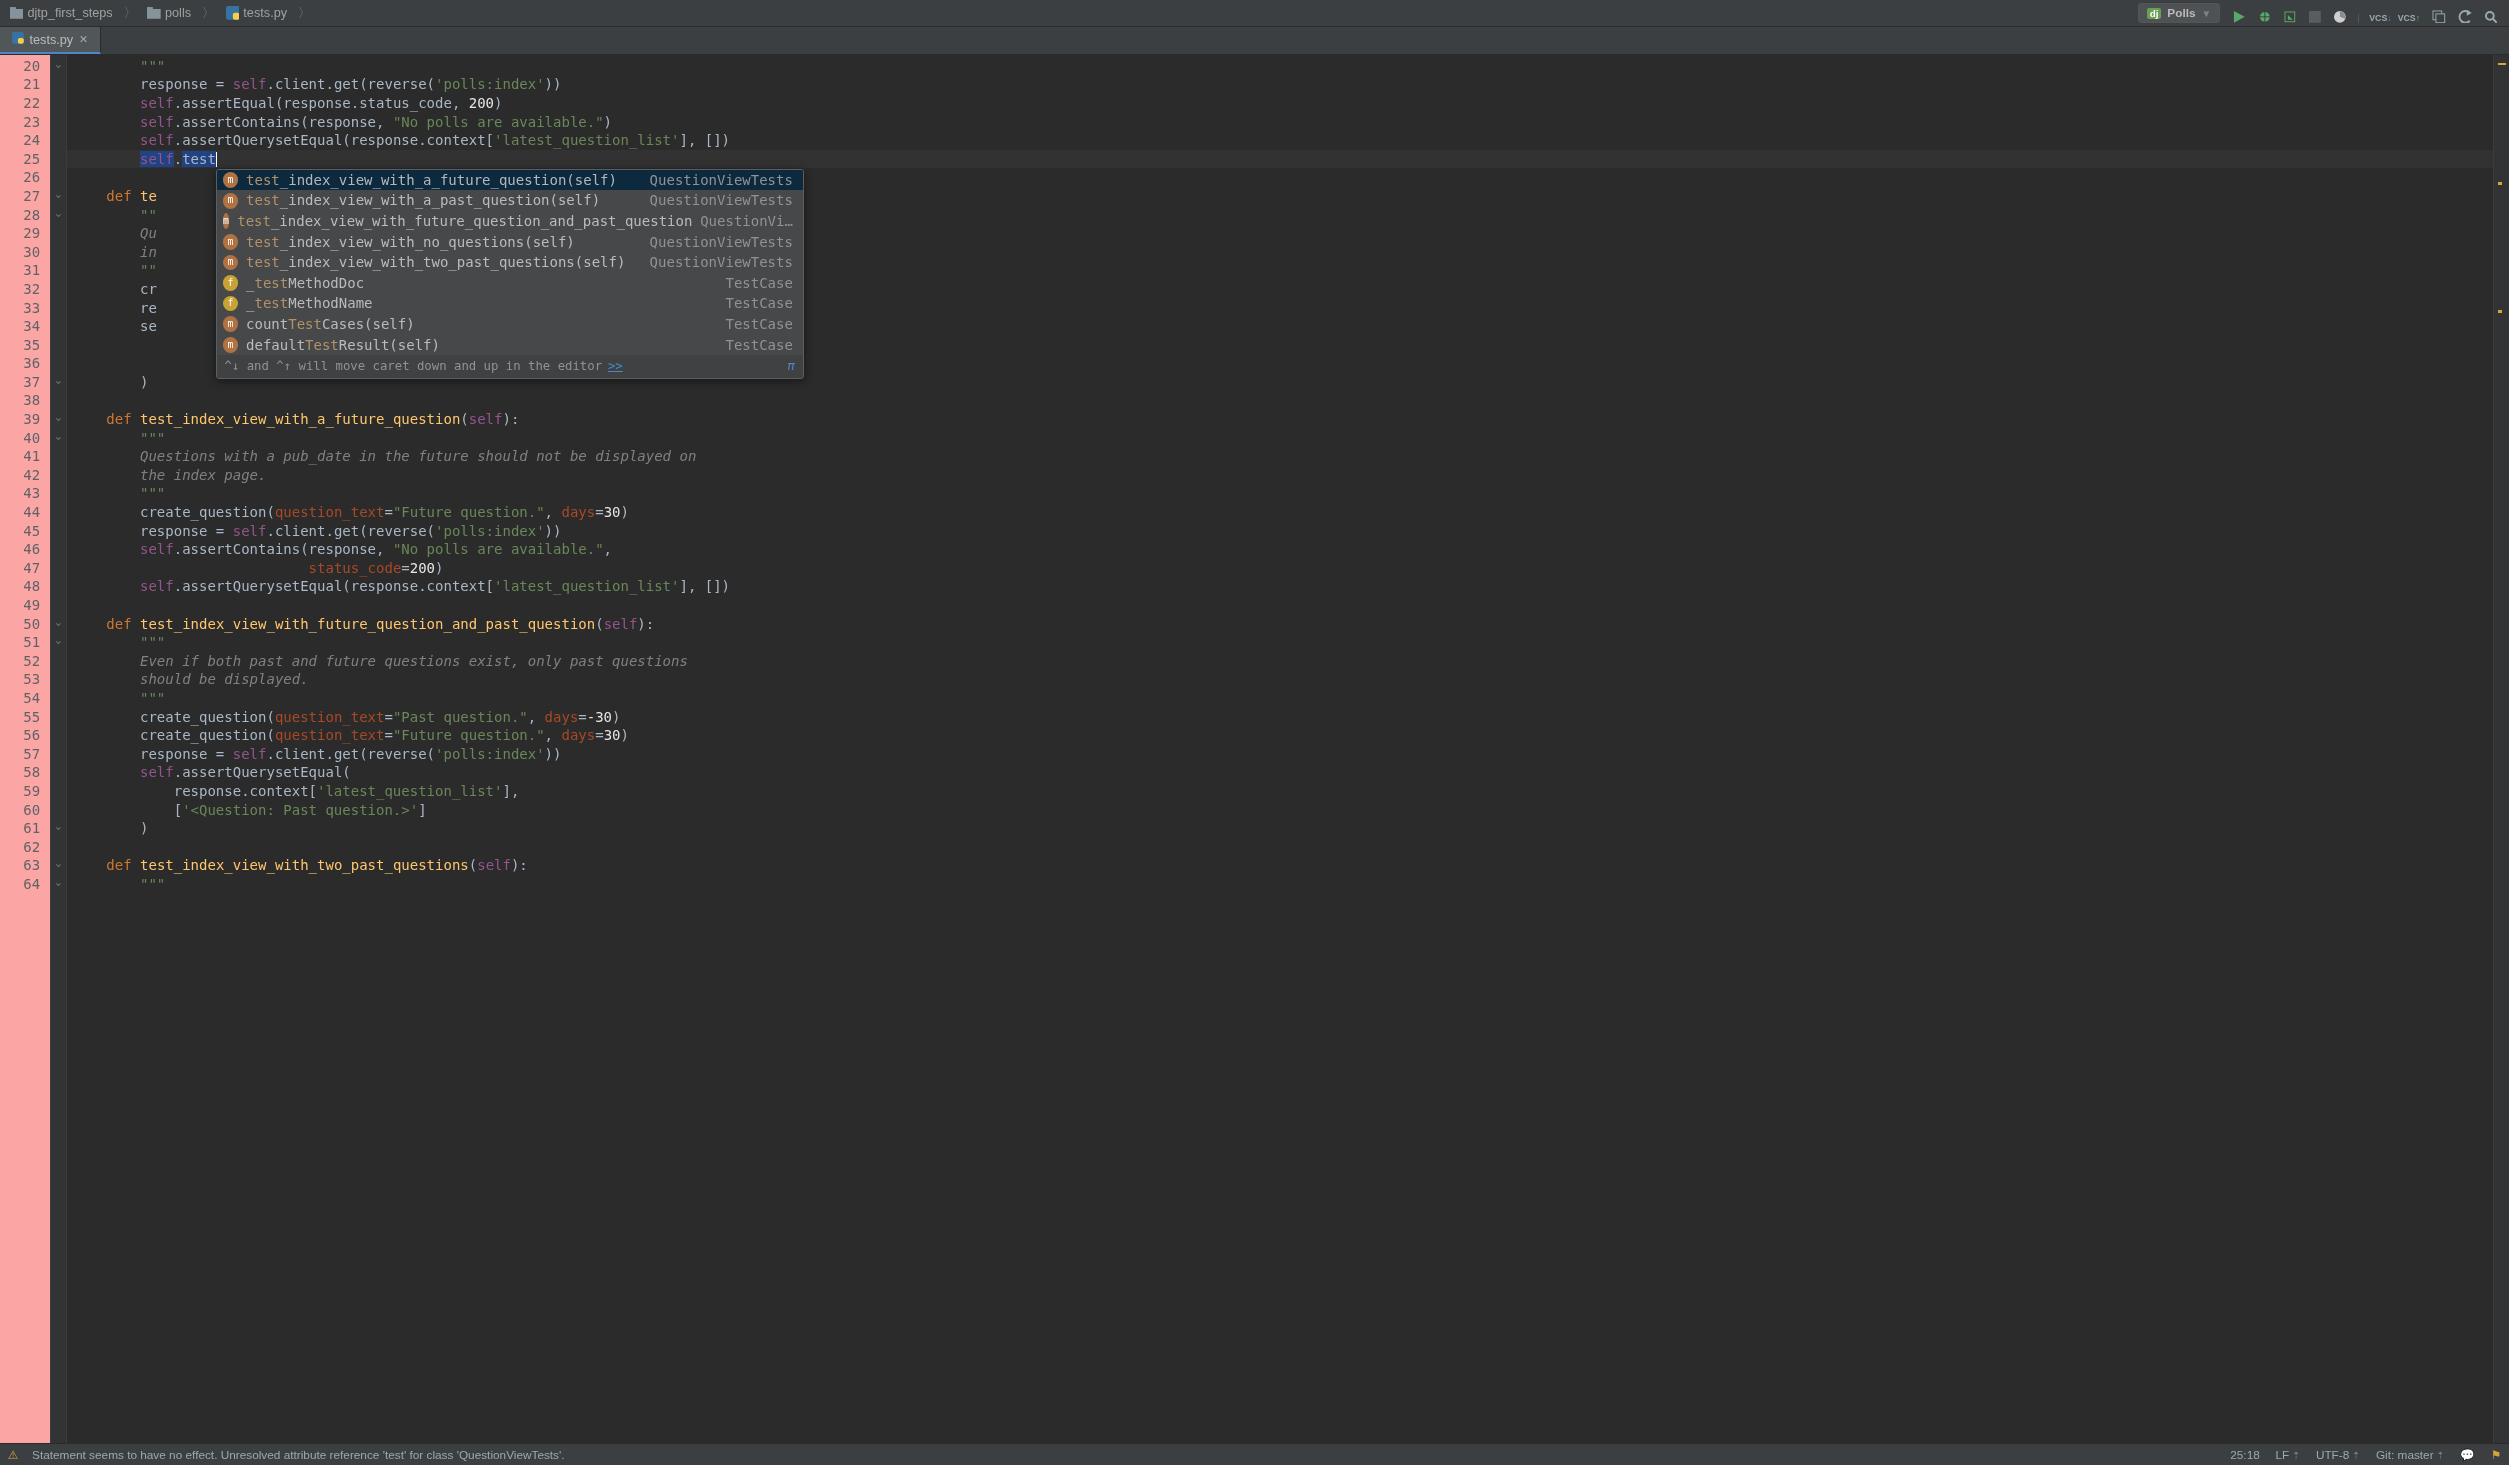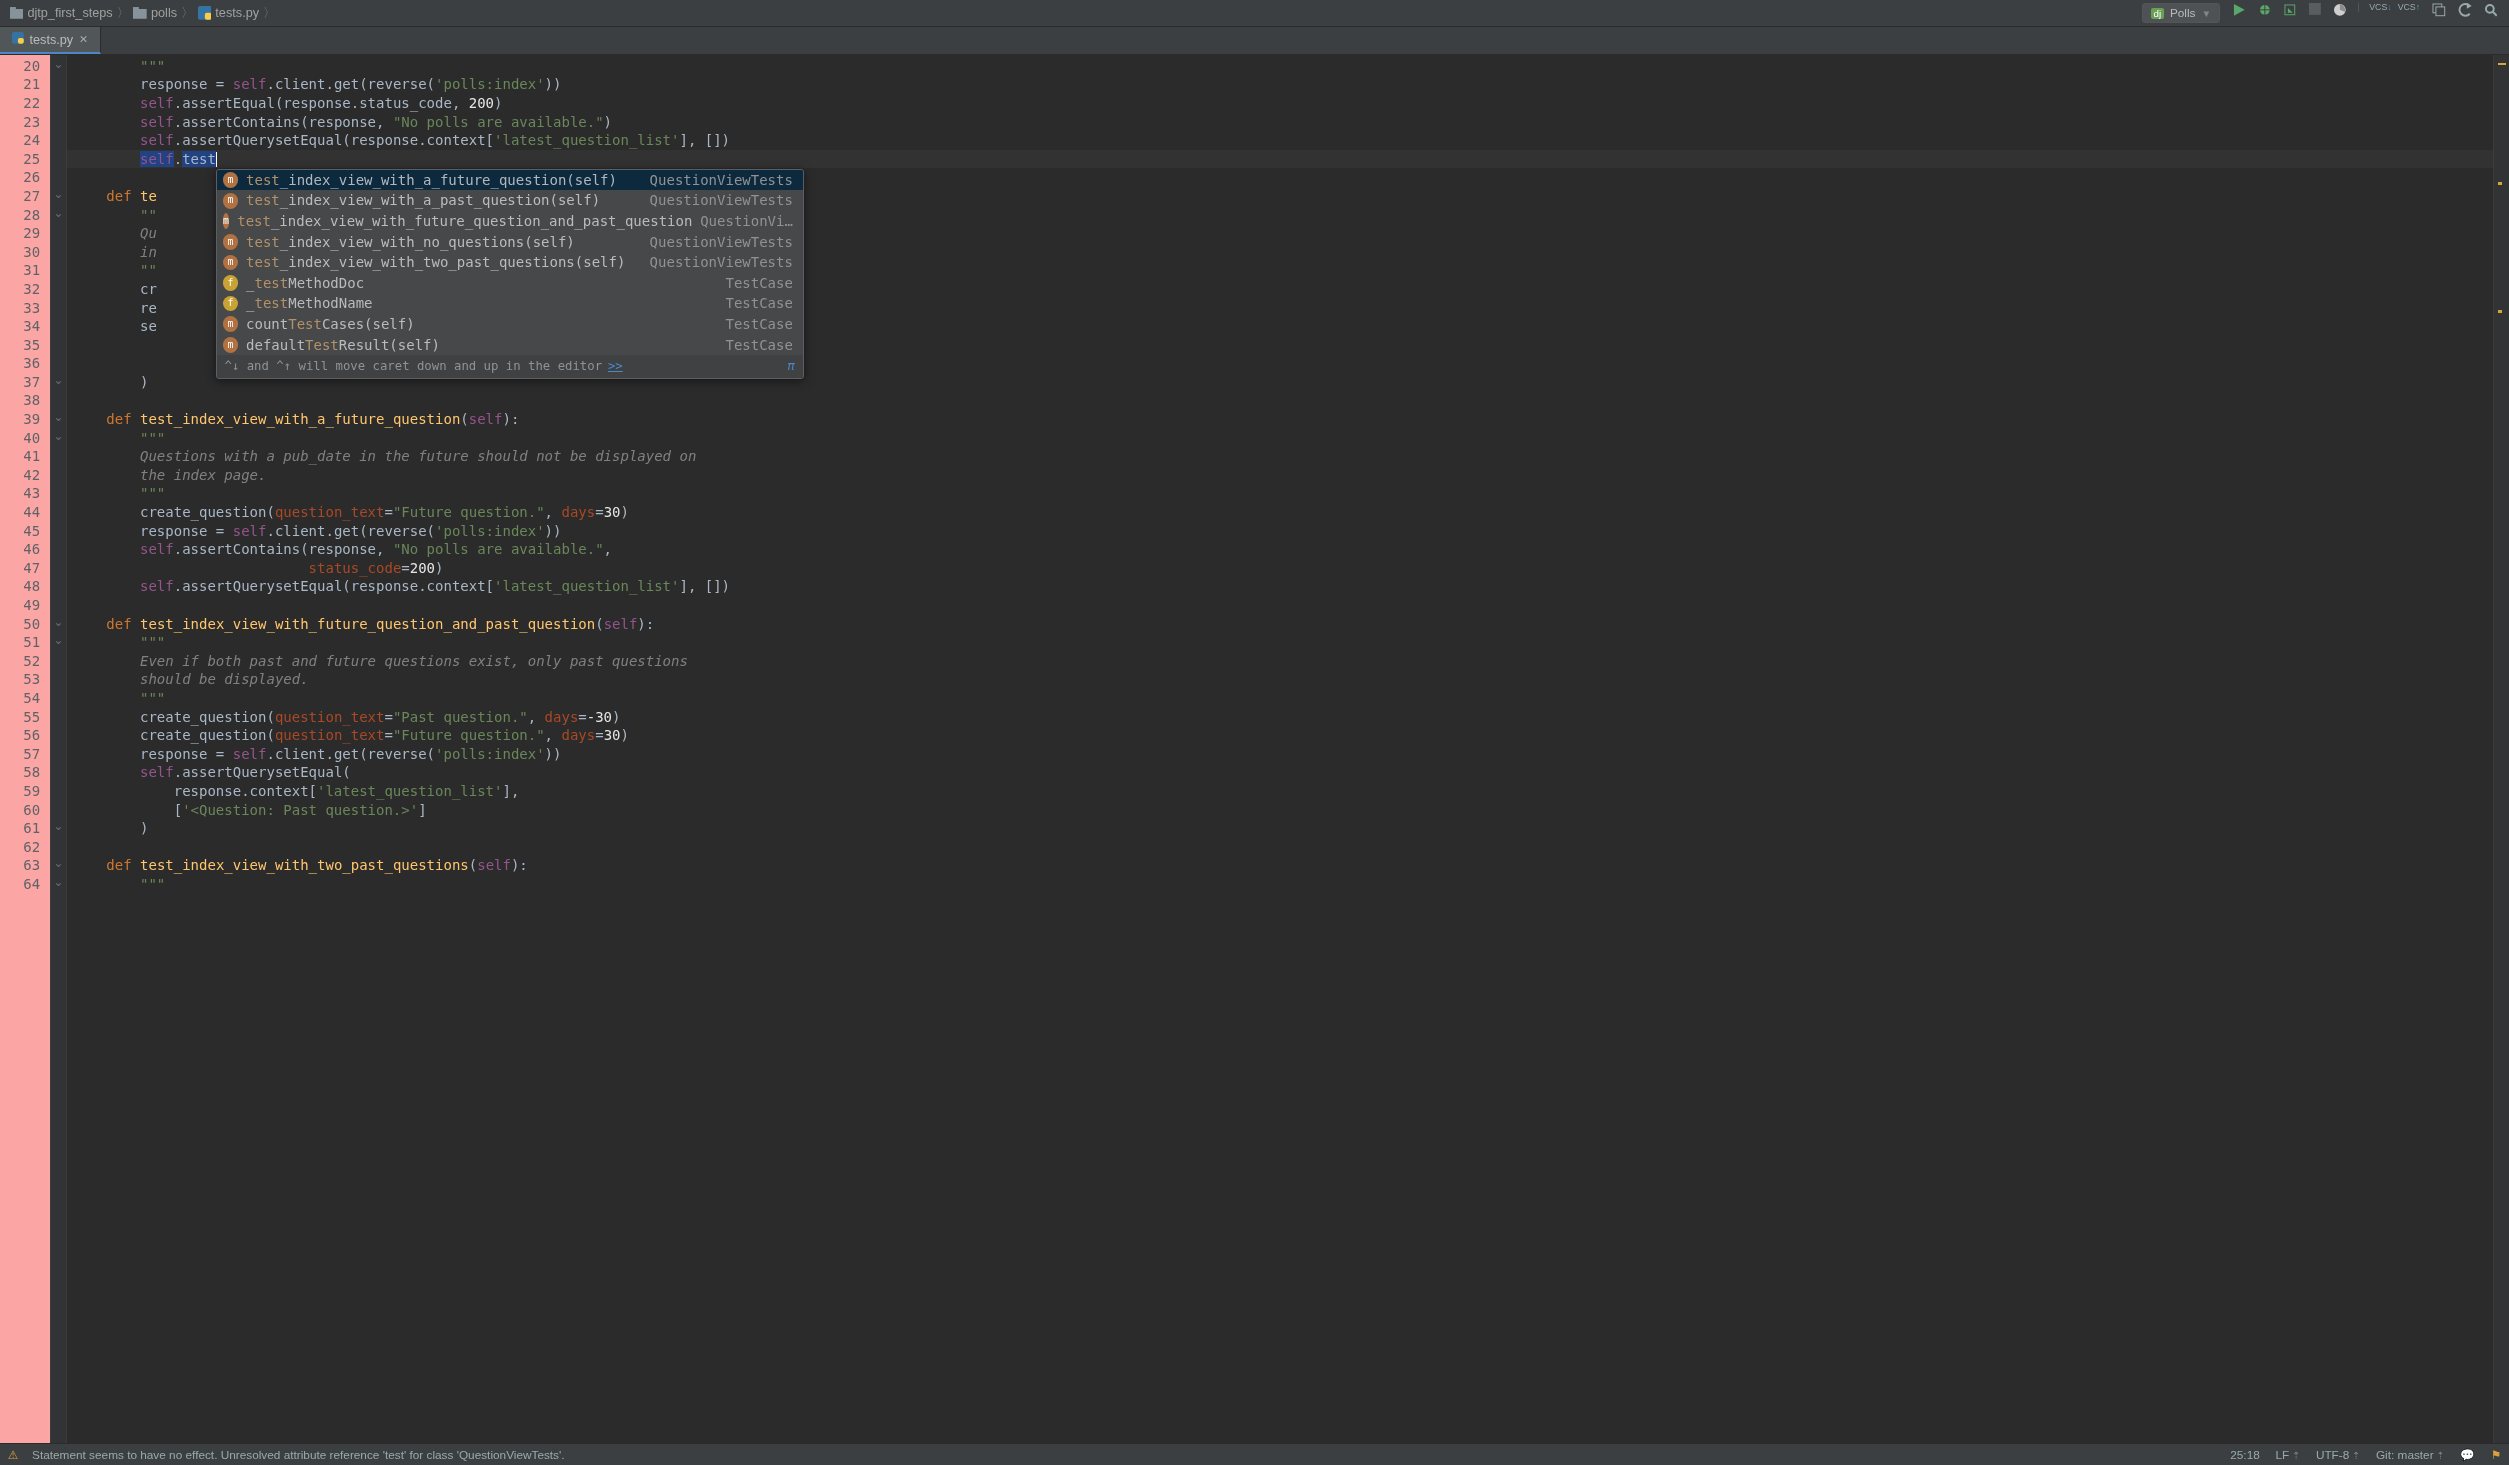--- a/index.html
+++ b/index.html
@@ -17,34 +17,35 @@
 .topbar {
   height: 27.4px;
   display: flex;
   align-items: center;
   background: #3c3f41;
   border-bottom: 1px solid #2b2b2b;
 }
 .breadcrumbs {
   display: flex;
   align-items: center;
-  gap: 4px;
+  gap: 11px;
   padding-left: 9.8px;
   font-size: 12.7px;
   color: #a0a0a0;
 }
 .breadcrumb-item { display: flex; align-items: center; gap: 3.9px; }
 .bc-icon { display: inline-flex; }
 .bc-sep { color: #777; }
 .toolbar-right {
   margin-left: auto;
   display: flex;
-  align-items: flex-start;
+  align-items: flex-end;
   gap: 12px;
   padding-right: 11.8px;
+  font-weight: bold;
 }
 .run-config {
   display: flex; align-items: center; gap: 5.9px;
   background: #4e5254; border: 1px solid #555; border-radius: 2.9px;
   padding: 2px 7.8px; font-size: 11.8px;
 }
 .tool-icon { display: inline-flex; align-items: center; cursor: pointer; }
 .vcs-pair { display:flex; align-items:center; gap:5.9px; border-left:1px solid #555; padding-left:9.8px; }
 .vcs-box { display:flex; flex-direction:row; align-items:center; font-size:8.8px; line-height:8.8px; color:#9aa; }
 

